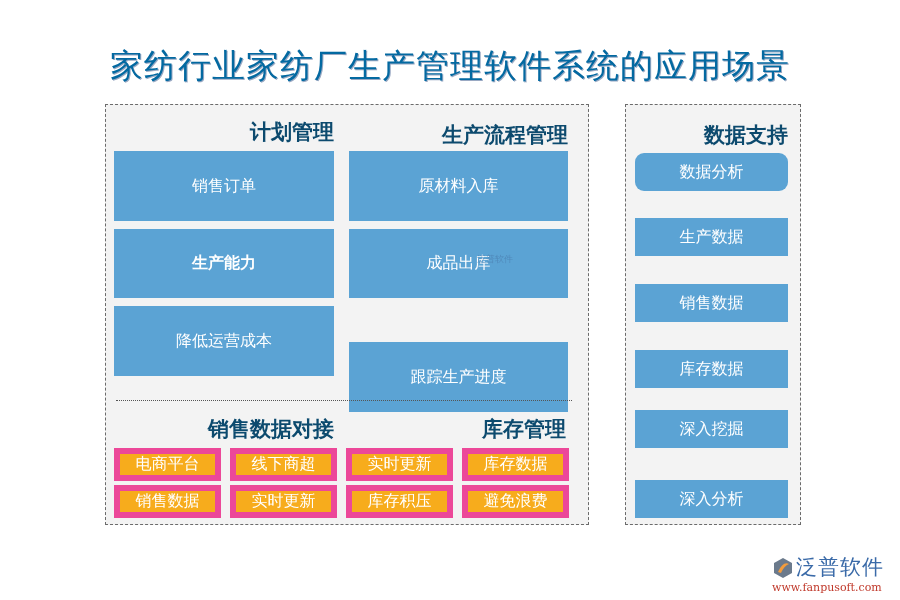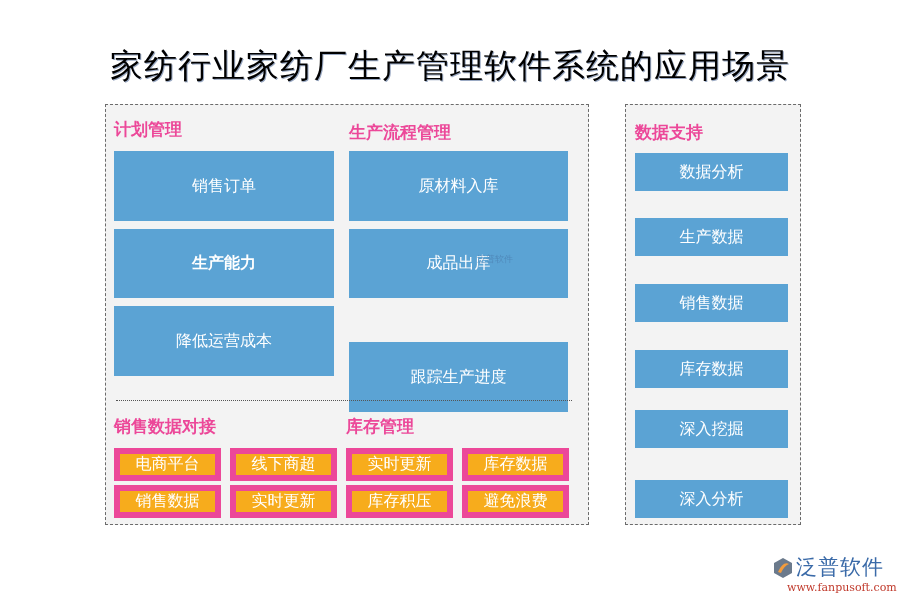--- a/index.html
+++ b/index.html
@@ -1,35 +1,35 @@
 <!DOCTYPE html>
 <html><head>
 <meta charset="utf-8">
 <style>
   html, body { margin:0; padding:0; }
   body { width:900px; height:600px; background:#ffffff; position:relative; overflow:hidden;
          font-family: "DejaVu Sans", "Liberation Sans", sans-serif; }
   .title { position:absolute; left:0; top:44px; width:900px; text-align:center;
-           font-family: "DejaVu Serif", "Liberation Serif", serif; font-size:33px; color:#000000;
+           font-family: "DejaVu Serif", "Liberation Serif", serif; font-size:33px; color:#0369a1;
            letter-spacing:1px; text-shadow:1px 1px 0 #9aa9c3; }
   .panel { position:absolute; background:#f3f3f3; border:1px dashed #6b6b6b; box-sizing:border-box; }
   .left-panel { left:105px; top:104px; width:484px; height:421px; }
   .right-panel { left:625px; top:104px; width:176px; height:421px; }
   .heading { position:absolute; font-family:"DejaVu Serif","Liberation Serif",serif; font-weight:bold;
-             font-size:17px; color:#ec4899; text-align:left; }
+             font-size:21px; color:#0c4a6e; text-align:right; }
   .bbox { position:absolute; background:#5ba3d4; color:#fff; font-size:16px; display:flex;
           align-items:center; justify-content:center; }
   .obox { position:absolute; background:#f7ac1c; color:#fff; font-size:16px; display:flex;
           align-items:center; justify-content:center; border:6px solid #ec4899; box-sizing:border-box; }
   .divider { position:absolute; left:116px; top:400px; width:456px; border-top:1px dotted #555; }
   .logo { position:absolute; left:772px; top:553px; width:122px; height:44px; }
   .logo .mark { position:absolute; left:0; top:4px; width:22px; height:22px; }
   .logo .name { position:absolute; left:24px; top:0; font-size:21px; color:#3a6aa8; letter-spacing:1px; }
   .logo .url { position:absolute; left:0; top:28px; font-size:11px; color:#c0392b;
-               font-family:"DejaVu Serif","Liberation Serif",serif;margin-left:15px; }
+               font-family:"DejaVu Serif","Liberation Serif",serif; }
   .wm { position:absolute; left:477px; top:253px; font-size:9px; color:#4b7fb0; opacity:0.7; }
 </style>
 </head>
 <body>
 
 <div class="title">家纺行业家纺厂生产管理软件系统的应用场景</div>
 
 <div class="panel left-panel"></div>
 <div class="panel right-panel"></div>
 
@@ -52,21 +52,21 @@
 <div class="obox" style="left:114px;top:485px;width:107px;height:33px;">销售数据</div>
 <div class="obox" style="left:230px;top:485px;width:107px;height:33px;">实时更新</div>
 
 <div class="heading" style="left:346px;top:415px;width:220px;">库存管理</div>
 <div class="obox" style="left:346px;top:448px;width:107px;height:33px;">实时更新</div>
 <div class="obox" style="left:462px;top:448px;width:107px;height:33px;">库存数据</div>
 <div class="obox" style="left:346px;top:485px;width:107px;height:33px;">库存积压</div>
 <div class="obox" style="left:462px;top:485px;width:107px;height:33px;">避免浪费</div>
 
 <div class="heading" style="left:635px;top:121px;width:153px;">数据支持</div>
-<div class="bbox" style="left:635px;top:153px;width:153px;height:38px;">数据分析</div>
+<div class="bbox" style="left:635px;top:153px;width:153px;height:38px;border-radius:9px;">数据分析</div>
 <div class="bbox" style="left:635px;top:218px;width:153px;height:38px;">生产数据</div>
 <div class="bbox" style="left:635px;top:284px;width:153px;height:38px;">销售数据</div>
 <div class="bbox" style="left:635px;top:350px;width:153px;height:38px;">库存数据</div>
 <div class="bbox" style="left:635px;top:410px;width:153px;height:38px;">深入挖掘</div>
 <div class="bbox" style="left:635px;top:480px;width:153px;height:38px;">深入分析</div>
 
 <div class="logo">
   <svg class="mark" viewBox="0 0 22 22">
     <path d="M11 1 L20 6 L20 16 L11 21 L2 16 L2 6 Z" fill="#6b7a8c"></path>
     <path d="M6 15 Q11 4 17 7 Q12 9 9 16 Z" fill="#f39c3c"></path>

